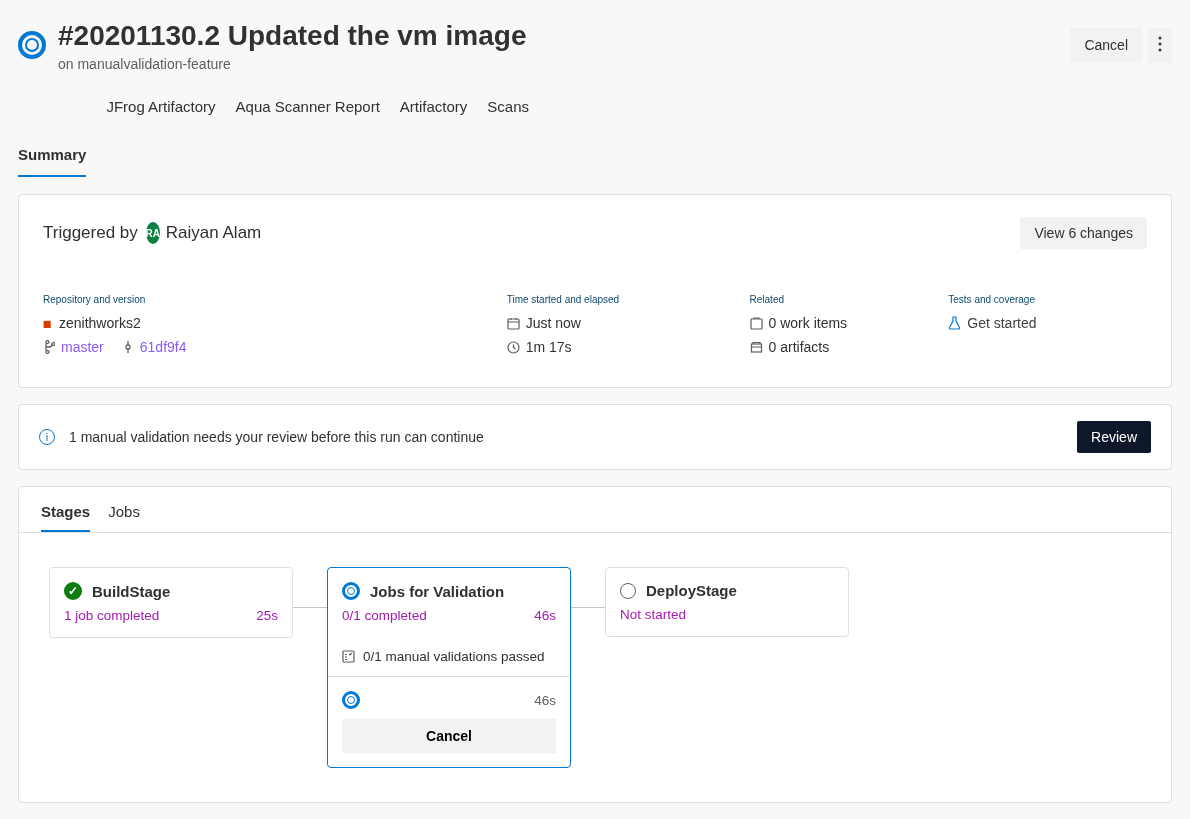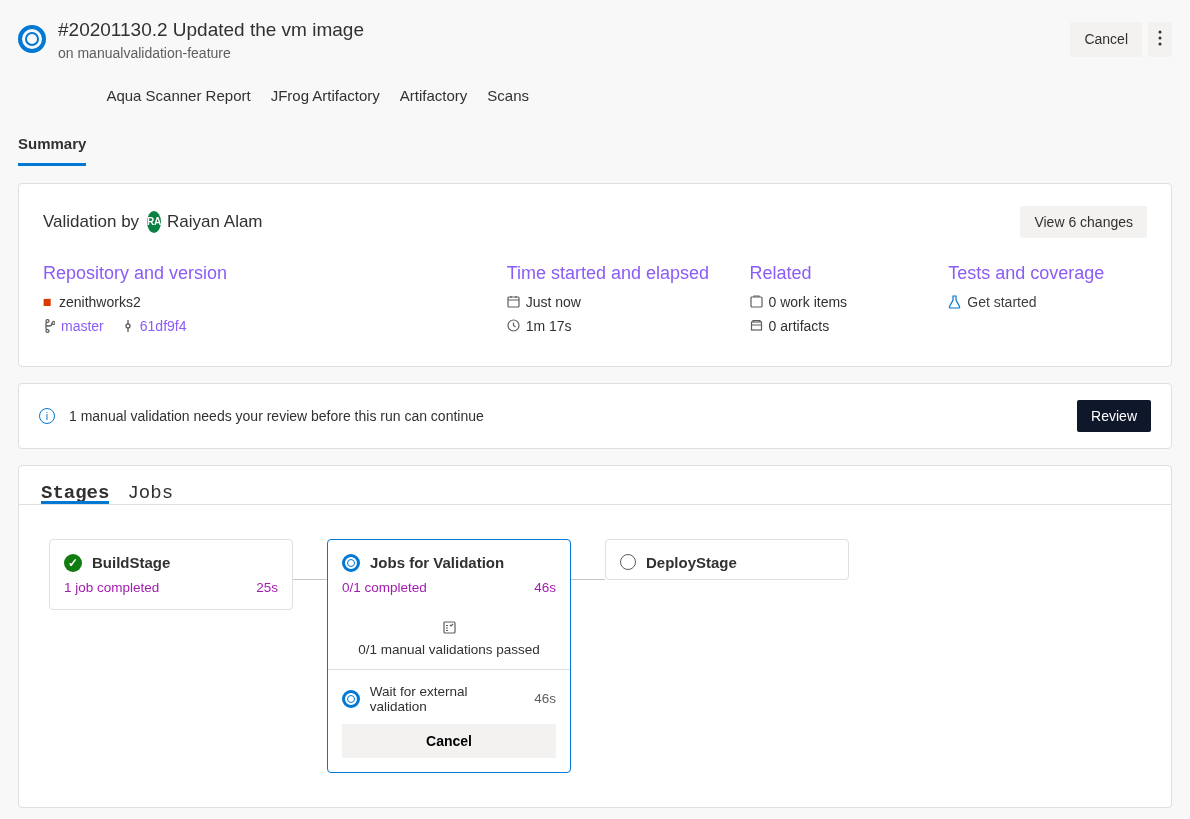--- a/index.html
+++ b/index.html
@@ -27,21 +27,21 @@
     border: 4px solid #0078d4;
     border-radius: 50%;
     display: flex; align-items: center; justify-content: center;
   }
   .status-ring-inner {
     width: 14px; height: 14px;
     border: 2px solid #0078d4;
     border-radius: 50%;
   }
   .title-block { display: flex; flex-direction: column; }
-  .page-title { font-size: 19px; font-weight: 400; line-height: 1.3; text-align: center; }
+  .page-title { font-size: 28px; font-weight: 700; line-height: 1.3; text-align: center; }
   .page-subtitle { font-size: 14px; color: #605e5c; margin-top: 2px; }
   .header-right { display: flex; gap: 6px; }
   .btn {
     background: #f3f2f1;
     border: none;
     border-radius: 2px;
     padding: 8px 14px;
     font-size: 14px;
     cursor: pointer;
     color: #323130;
@@ -98,21 +98,21 @@
     display: inline-flex;
     align-items: center;
     justify-content: center;
     margin-left: 2px;
   }
   .info-grid {
     display: grid;
     grid-template-columns: 42% 22% 18% 18%;
     gap: 0;
   }
-  .col-label { font-size: 18px; color: #8b5cf6; margin-bottom: 10px; }
+  .col-label { font-size: 10px; color: #0c4a6e; margin-bottom: 10px; margin-top: 20px; }
   .meta-line {
     display: flex;
     align-items: center;
     gap: 6px;
     font-size: 14px;
     margin-bottom: 8px;
     color: #323130;
   }
   .meta-line .mono { color: #8b5cf6; }
   .meta-val-wrap { display: flex; align-items: center; gap: 18px; }
@@ -127,21 +127,21 @@
   .info-icon {
     width: 16px; height: 16px;
     border: 1.5px solid #0078d4;
     border-radius: 50%;
     display: flex; align-items: center; justify-content: center;
     color: #0078d4;
     font-size: 11px;
   }
   .stages-card { padding: 0; }
   .stages-tabs { display: flex; gap: 18px; padding: 16px 22px 0 22px; }
-  .stage-tab { font-size: 19px; position: relative; cursor: pointer; font-family: Liberation Mono, monospace; }
+  .stage-tab { font-size: 15px; padding-bottom: 12px; position: relative; cursor: pointer; }
   .stage-tab.active { font-weight: 600; }
   .stage-tab.active::after {
     content: ""; position: absolute; left: 0; right: 0; bottom: 0;
     height: 2.5px; background: #0078d4;
   }
   .stages-body {
     border-top: 1px solid #e1dfdd;
     padding: 34px 30px;
     display: flex;
     align-items: flex-start;
@@ -176,21 +176,20 @@
     font-size: 13.5px;
     color: #a21caf;
   }
   .stage-valid {
     display: flex;
     align-items: center;
     gap: 8px;
     padding: 12px 14px;
     font-size: 13.5px;
     color: #323130;
-    flex-direction: column;
   }
   .stage-divider { border-top: 1px solid #e1dfdd; }
   .stage-task {
     display: flex;
     align-items: center;
     gap: 10px;
     padding: 14px 14px 10px 14px;
     font-size: 13.5px;
     color: #323130;
   }
@@ -246,30 +245,30 @@
         <circle cx="2" cy="2" r="1.5" fill="#323130"></circle>
         <circle cx="2" cy="8" r="1.5" fill="#323130"></circle>
         <circle cx="2" cy="14" r="1.5" fill="#323130"></circle>
       </svg>
     </button>
   </div>
 </div>
 
 <div class="tabs">
   <div class="tab active">Summary</div>
+  <div class="tab">JFrog Artifactory</div>
   <div class="tab">Aqua Scanner Report</div>
-  <div class="tab">JFrog Artifactory</div>
   <div class="tab">Artifactory</div>
   <div class="tab">Scans</div>
 </div>
 
 <div class="card summary-card">
   <div class="summary-top">
     <div class="triggered-by">
-      <span>Validation by</span>
+      <span>Triggered by</span>
       <span class="avatar">RA</span>
       <span>Raiyan Alam</span>
     </div>
     <button class="btn">View 6 changes</button>
   </div>
 
   <div class="info-grid">
     <div>
       <div class="col-label">Repository and version</div>
       <div class="meta-line">
@@ -401,31 +400,33 @@
               <path d="M3 4.5h2M3 7h2M3 9.5h2M7 4l1 1 2-2" stroke="#605e5c" stroke-width="1.2" fill="none"></path>
             </svg>
         </span>
         <span>0/1 manual validations passed</span>
       </div>
       <div class="stage-divider"></div>
       <div class="stage-task">
         <span class="ico-ring-sm">
           <span class="ico-ring-sm-inner"></span>
         </span>
-        <span>Wait for external validation</span>
         <span class="time">46s</span>
       </div>
       <div class="stage-cancel-wrap">
         <button class="stage-cancel">Cancel</button>
       </div>
     </div>
 
     <div class="connector"></div>
 
     <div class="stage-box">
       <div class="stage-header">
         <span class="ico-circle-empty"></span>
         <span>DeployStage</span>
       </div>
+      <div class="stage-status">
+        <span>Not started</span>
+      </div>
     </div>
 
   </div>
 </div>
 
 </body></html>

